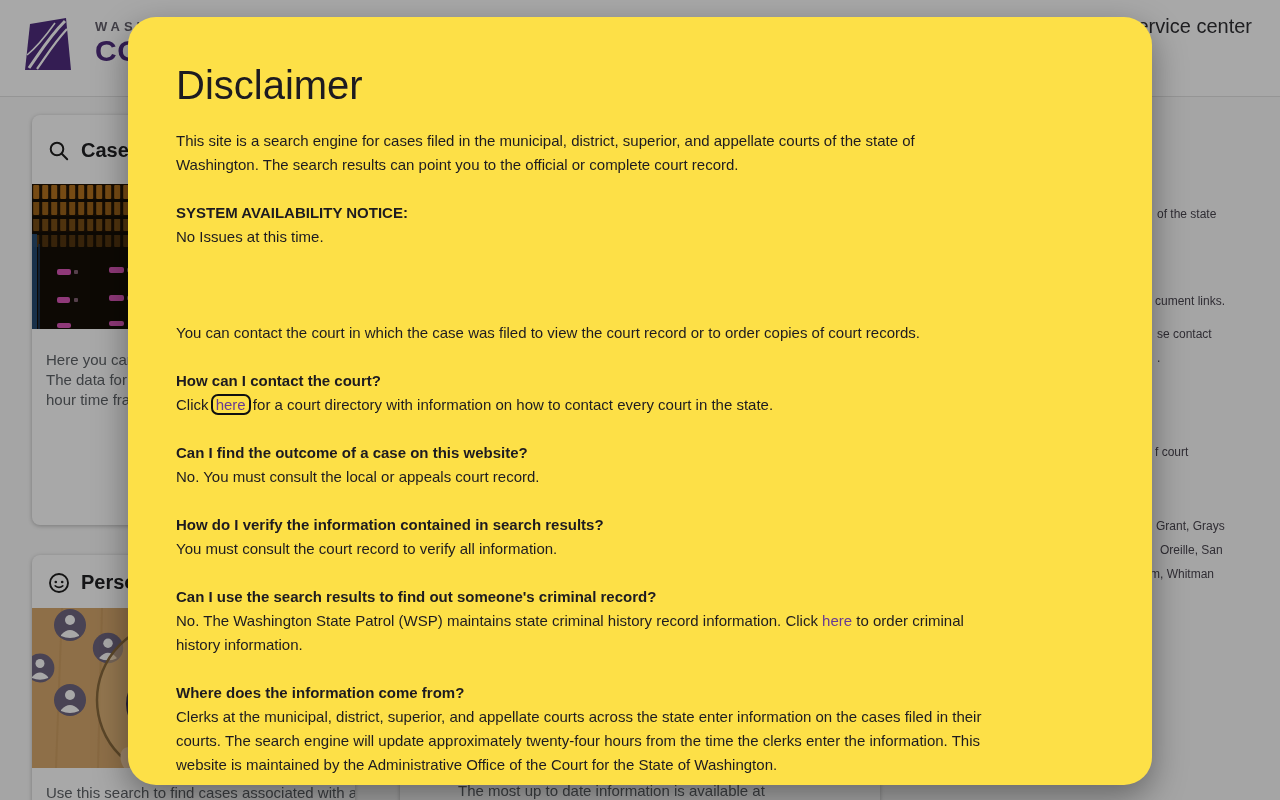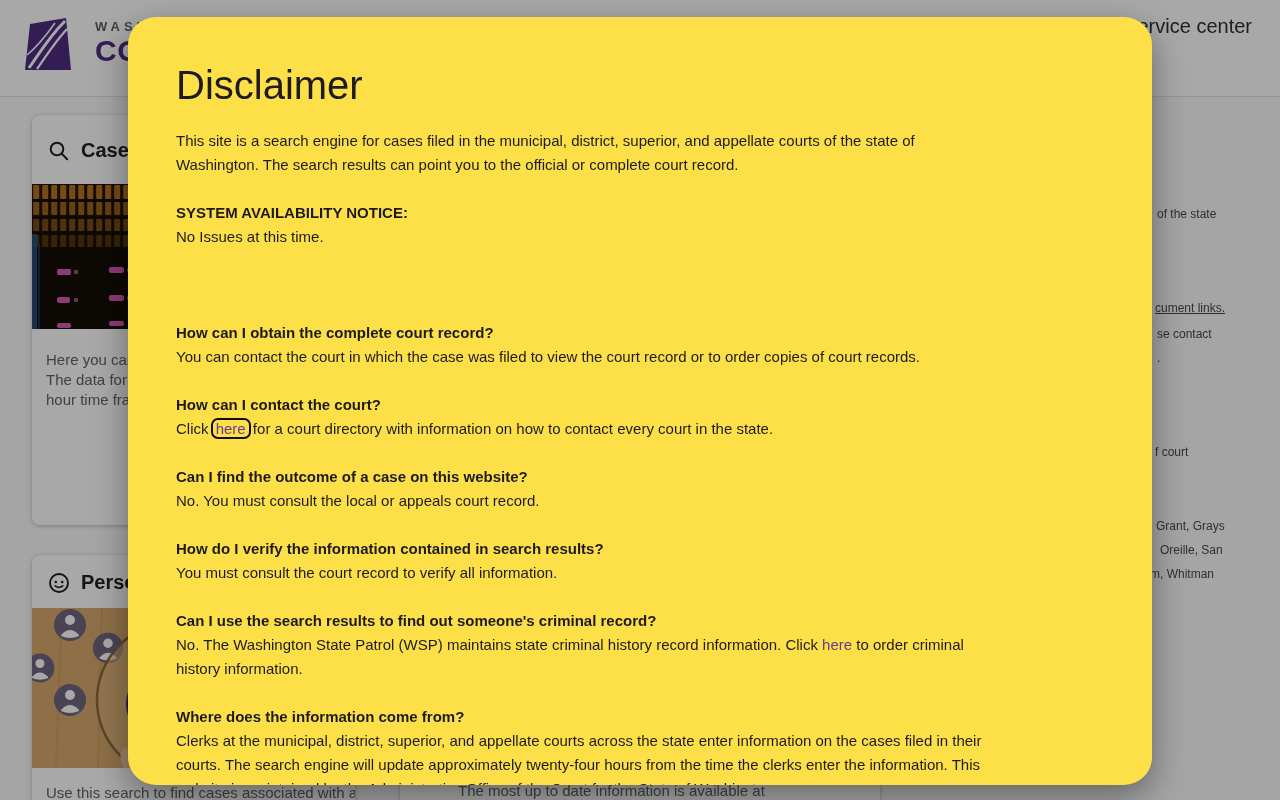--- a/index.html
+++ b/index.html
@@ -177,21 +177,21 @@
     </svg>
     <div class="card-footer-text">Use this search to find cases associated with a</div>
   </section>
 
   <section class="card card-middle">
     <div class="middle-footer">The most up to date information is available at</div>
   </section>
 
   <section class="card card-right"></section>
   <div class="frag" style="left:1157px; top:206px;">of the state</div>
-  <div class="frag" style="left:1155px; top:300px;text-decoration:underline;">cument links.</div>
+  <div class="frag" style="left:1155px; top:293px;">cument links.</div>
   <div class="frag" style="left:1157px; top:326px;">se contact</div>
   <div class="frag" style="left:1157px; top:350px;">.</div>
   <div class="frag" style="left:1155px; top:444px;">f court</div>
   <div class="frag" style="left:1156px; top:518px;">Grant, Grays</div>
   <div class="frag" style="left:1160px; top:542px;">Oreille, San</div>
   <div class="frag" style="left:1150px; top:566px;">m, Whitman</div>
 </div>
 
 <div class="backdrop"></div>
 
@@ -200,21 +200,20 @@
 
   <p class="intro">This site is a search engine for cases filed in the municipal, district, superior, and appellate courts of the state of
 Washington. The search results can point you to the official or complete court record.</p>
 
   <p class="avail-h">SYSTEM AVAILABILITY NOTICE:</p>
   <p>No Issues at this time.</p>
 
   <div class="spacer"></div>
 
   <div class="faq-block">
-    <p class="q">How can I obtain the complete court record?</p>
     <p>You can contact the court in which the case was filed to view the court record or to order copies of court records.</p>
   </div>
 
   <div class="faq-block">
     <p class="q">How can I contact the court?</p>
     <p><span>Click </span><a href="#" class="link-focus">here</a><span> for a court directory with information on how to contact every court in the state.</span></p>
   </div>
 
   <div class="faq-block">
     <p class="q">Can I find the outcome of a case on this website?</p>

